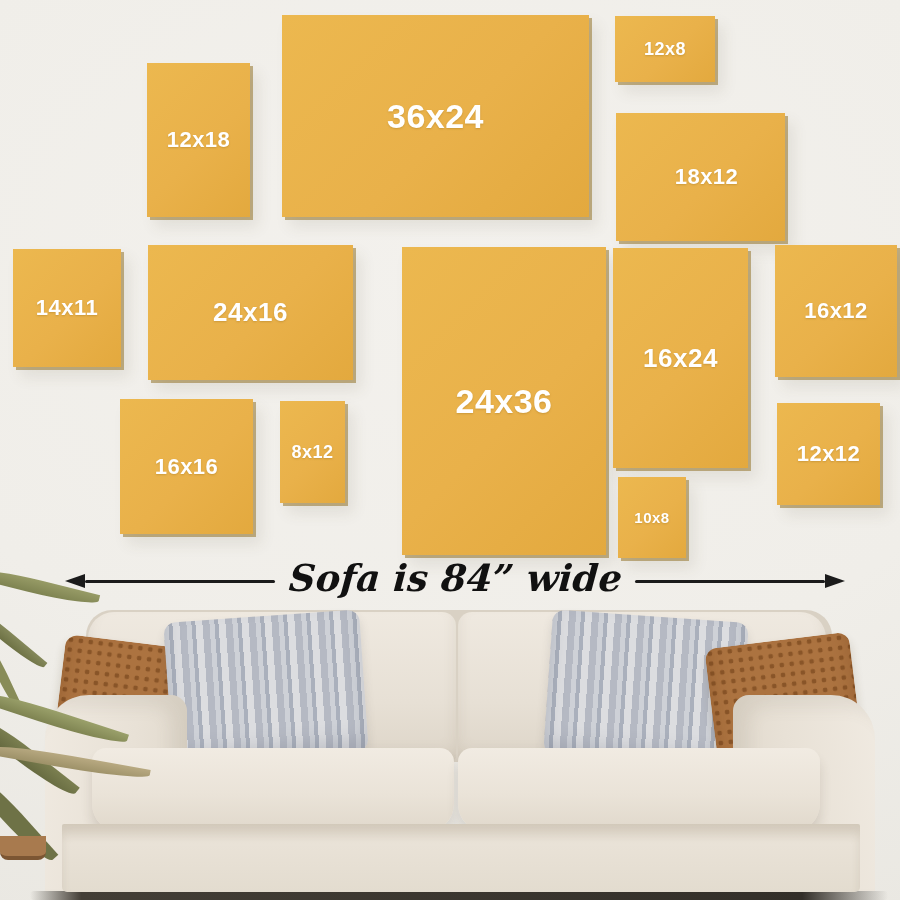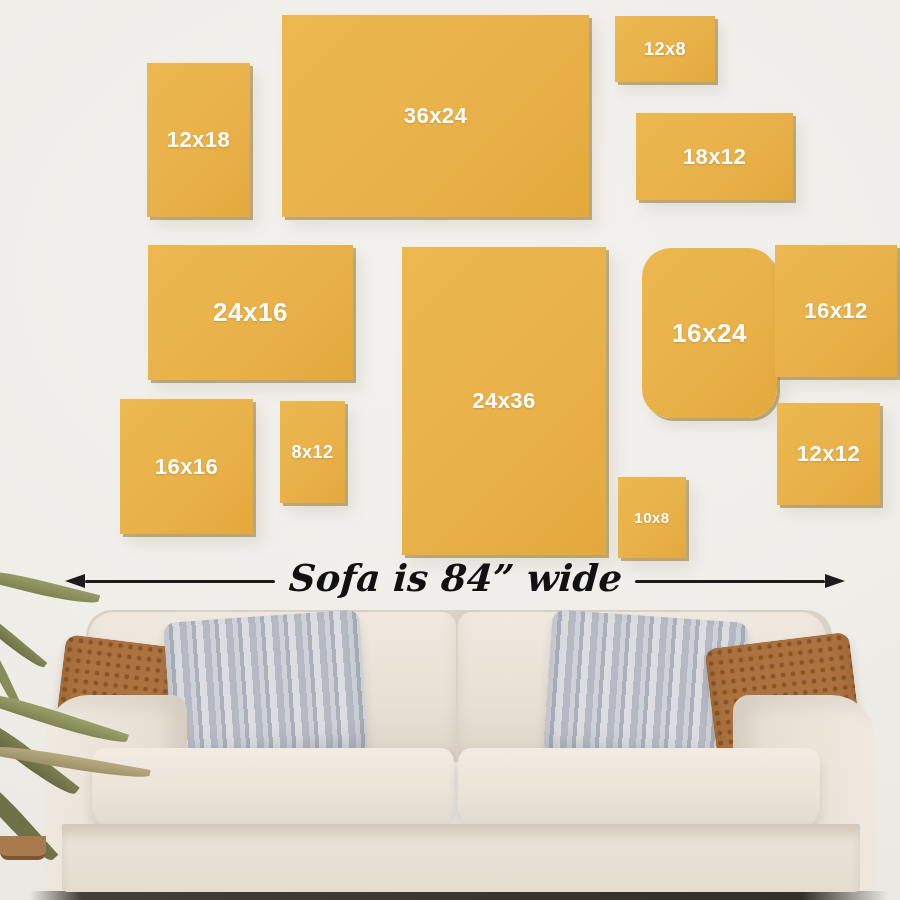--- a/index.html
+++ b/index.html
@@ -20,31 +20,31 @@
     display:flex;align-items:center;justify-content:center;
     z-index:2;
   }
   .frame-label{
     color:#fff;font-weight:700;letter-spacing:.5px;
     text-shadow:0 1px 2px rgba(150,105,25,.35);
   }
   .f1 {left:147px;top:63px;width:103px;height:154px;}   
   .f2 {left:282px;top:15px;width:307px;height:202px;}   
   .f3 {left:615px;top:16px;width:100px;height:66px;}    
-  .f4 {left:636px;top:113px;width:157px;height:87px;}  
+  .f4 {left:616px;top:113px;width:157px;height:128px;padding-left:12px;}  
   .f5 {left:13px;top:249px;width:108px;height:118px;}   
   .f6 {left:148px;top:245px;width:205px;height:135px;}  
   .f7 {left:402px;top:247px;width:204px;height:308px;}  
-  .f8 {left:642px;top:248px;width:135px;height:170px;border-radius:29px;}  
+  .f8 {left:613px;top:248px;width:135px;height:220px;}  
   .f9 {left:775px;top:245px;width:122px;height:132px;}  
   .f10{left:120px;top:399px;width:133px;height:135px;}  
   .f11{left:280px;top:401px;width:65px;height:102px;align-items:center;}   
   .f12{left:618px;top:477px;width:68px;height:81px;}    
   .f13{left:777px;top:403px;width:103px;height:102px;}  
-  .sz-xl .frame-label{font-size:22px;}
+  .sz-xl .frame-label{font-size:34px;}
   .sz-lg .frame-label{font-size:26px;}
   .sz-md .frame-label{font-size:22px;}
   .sz-sm .frame-label{font-size:18px;}
   .sz-xs .frame-label{font-size:15px;}
 
   
   .callout{
     position:absolute;left:65px;top:556px;width:780px;height:50px;
     display:flex;align-items:center;z-index:2;
   }
@@ -147,20 +147,23 @@
     </div>
   <div class="frame f2 sz-xl">
       <span class="frame-label">36x24</span>
     </div>
   <div class="frame f3 sz-sm">
       <span class="frame-label">12x8</span>
     </div>
   <div class="frame f4 sz-md">
       <span class="frame-label">18x12</span>
     </div>
+  <div class="frame f5 sz-md">
+      <span class="frame-label">14x11</span>
+    </div>
   <div class="frame f6 sz-lg">
       <span class="frame-label">24x16</span>
     </div>
   <div class="frame f7 sz-xl">
       <span class="frame-label">24x36</span>
     </div>
   <div class="frame f8 sz-lg">
       <span class="frame-label">16x24</span>
     </div>
   <div class="frame f9 sz-md">

